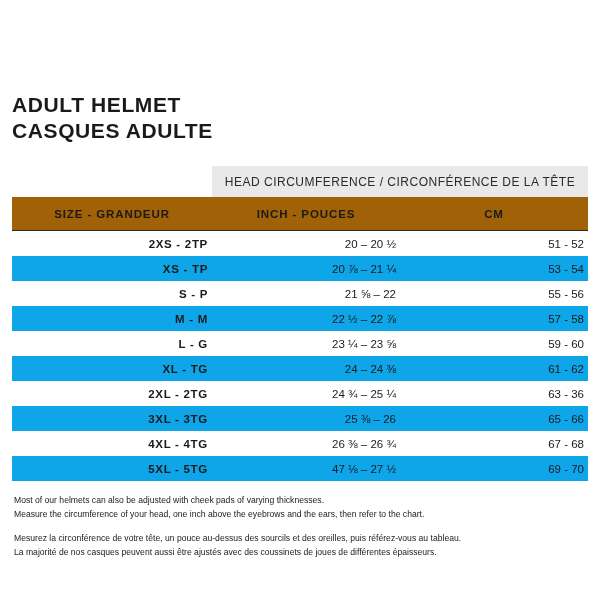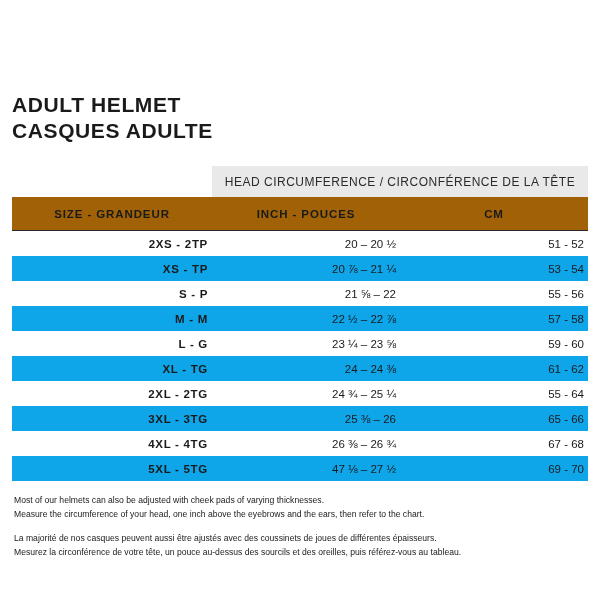--- a/index.html
+++ b/index.html
@@ -153,21 +153,21 @@
         <td class="cell">59 - 60</td>
       </tr>
       <tr class="alt">
         <td class="cell size">XL - TG</td>
         <td class="cell">24 – 24 ⅜</td>
         <td class="cell">61 - 62</td>
       </tr>
       <tr class="plain">
         <td class="cell size">2XL - 2TG</td>
         <td class="cell">24 ¾ – 25 ¼</td>
-        <td class="cell">55 - 64</td>
+        <td class="cell">63 - 36</td>
       </tr>
       <tr class="alt">
         <td class="cell size">3XL - 3TG</td>
         <td class="cell">25 ⅜ – 26</td>
         <td class="cell">65 - 66</td>
       </tr>
       <tr class="plain">
         <td class="cell size">4XL - 4TG</td>
         <td class="cell">26 ⅜ – 26 ¾</td>
         <td class="cell">67 - 68</td>
@@ -177,17 +177,17 @@
         <td class="cell">47 ⅛ – 27 ½</td>
         <td class="cell">69 - 70</td>
       </tr>
     </tbody>
   </table>
 
   <div class="notes">
     <p>Most of our helmets can also be adjusted with cheek pads of varying thicknesses.</p>
     <p>Measure the circumference of your head, one inch above the eyebrows and the ears, then refer to the chart.</p>
     <div class="gap"></div>
+    <p>Mesurez la circonférence de votre tête, un pouce au-dessus des sourcils et des oreilles, puis référez-vous au tableau.</p>
     <p>La majorité de nos casques peuvent aussi être ajustés avec des coussinets de joues de différentes épaisseurs.</p>
-    <p>Mesurez la circonférence de votre tête, un pouce au-dessus des sourcils et des oreilles, puis référez-vous au tableau.</p>
   </div>
 
 </div>
 
 </body></html>

